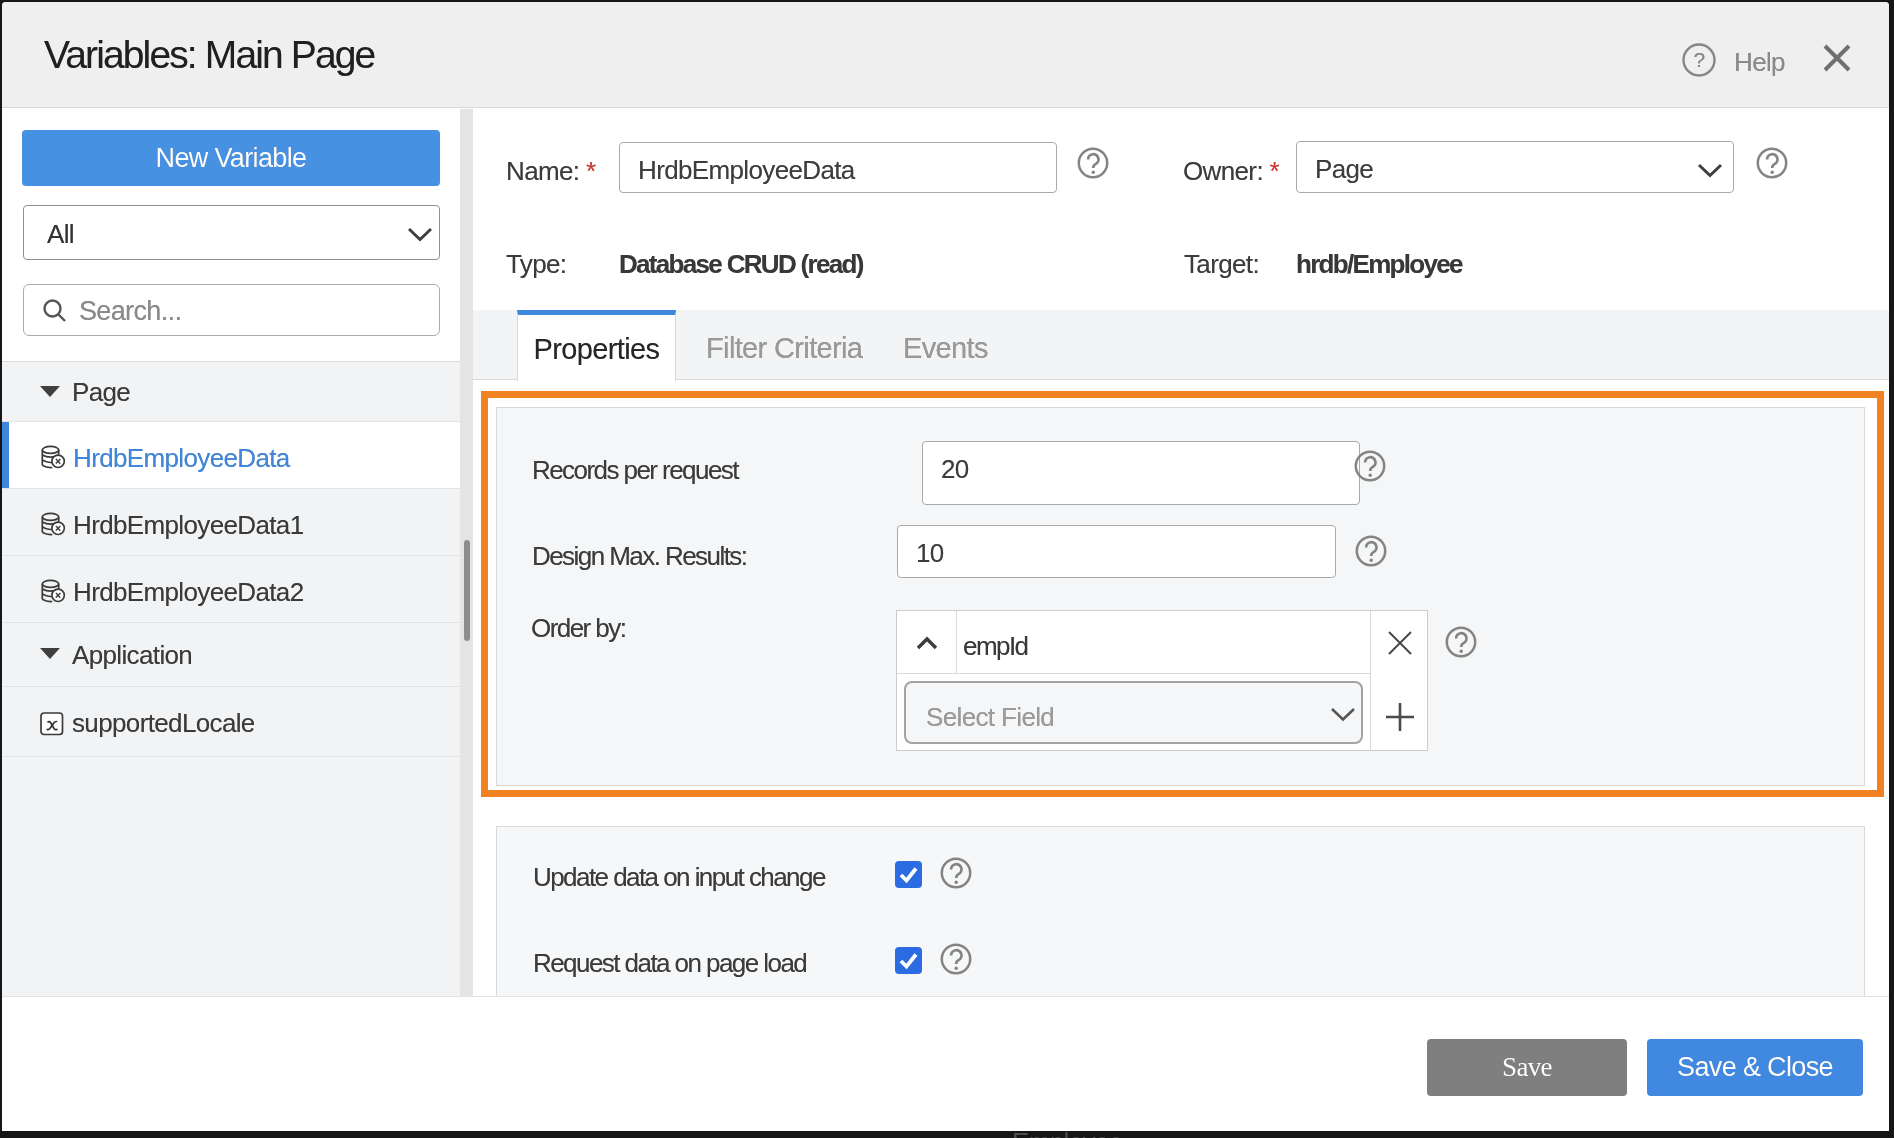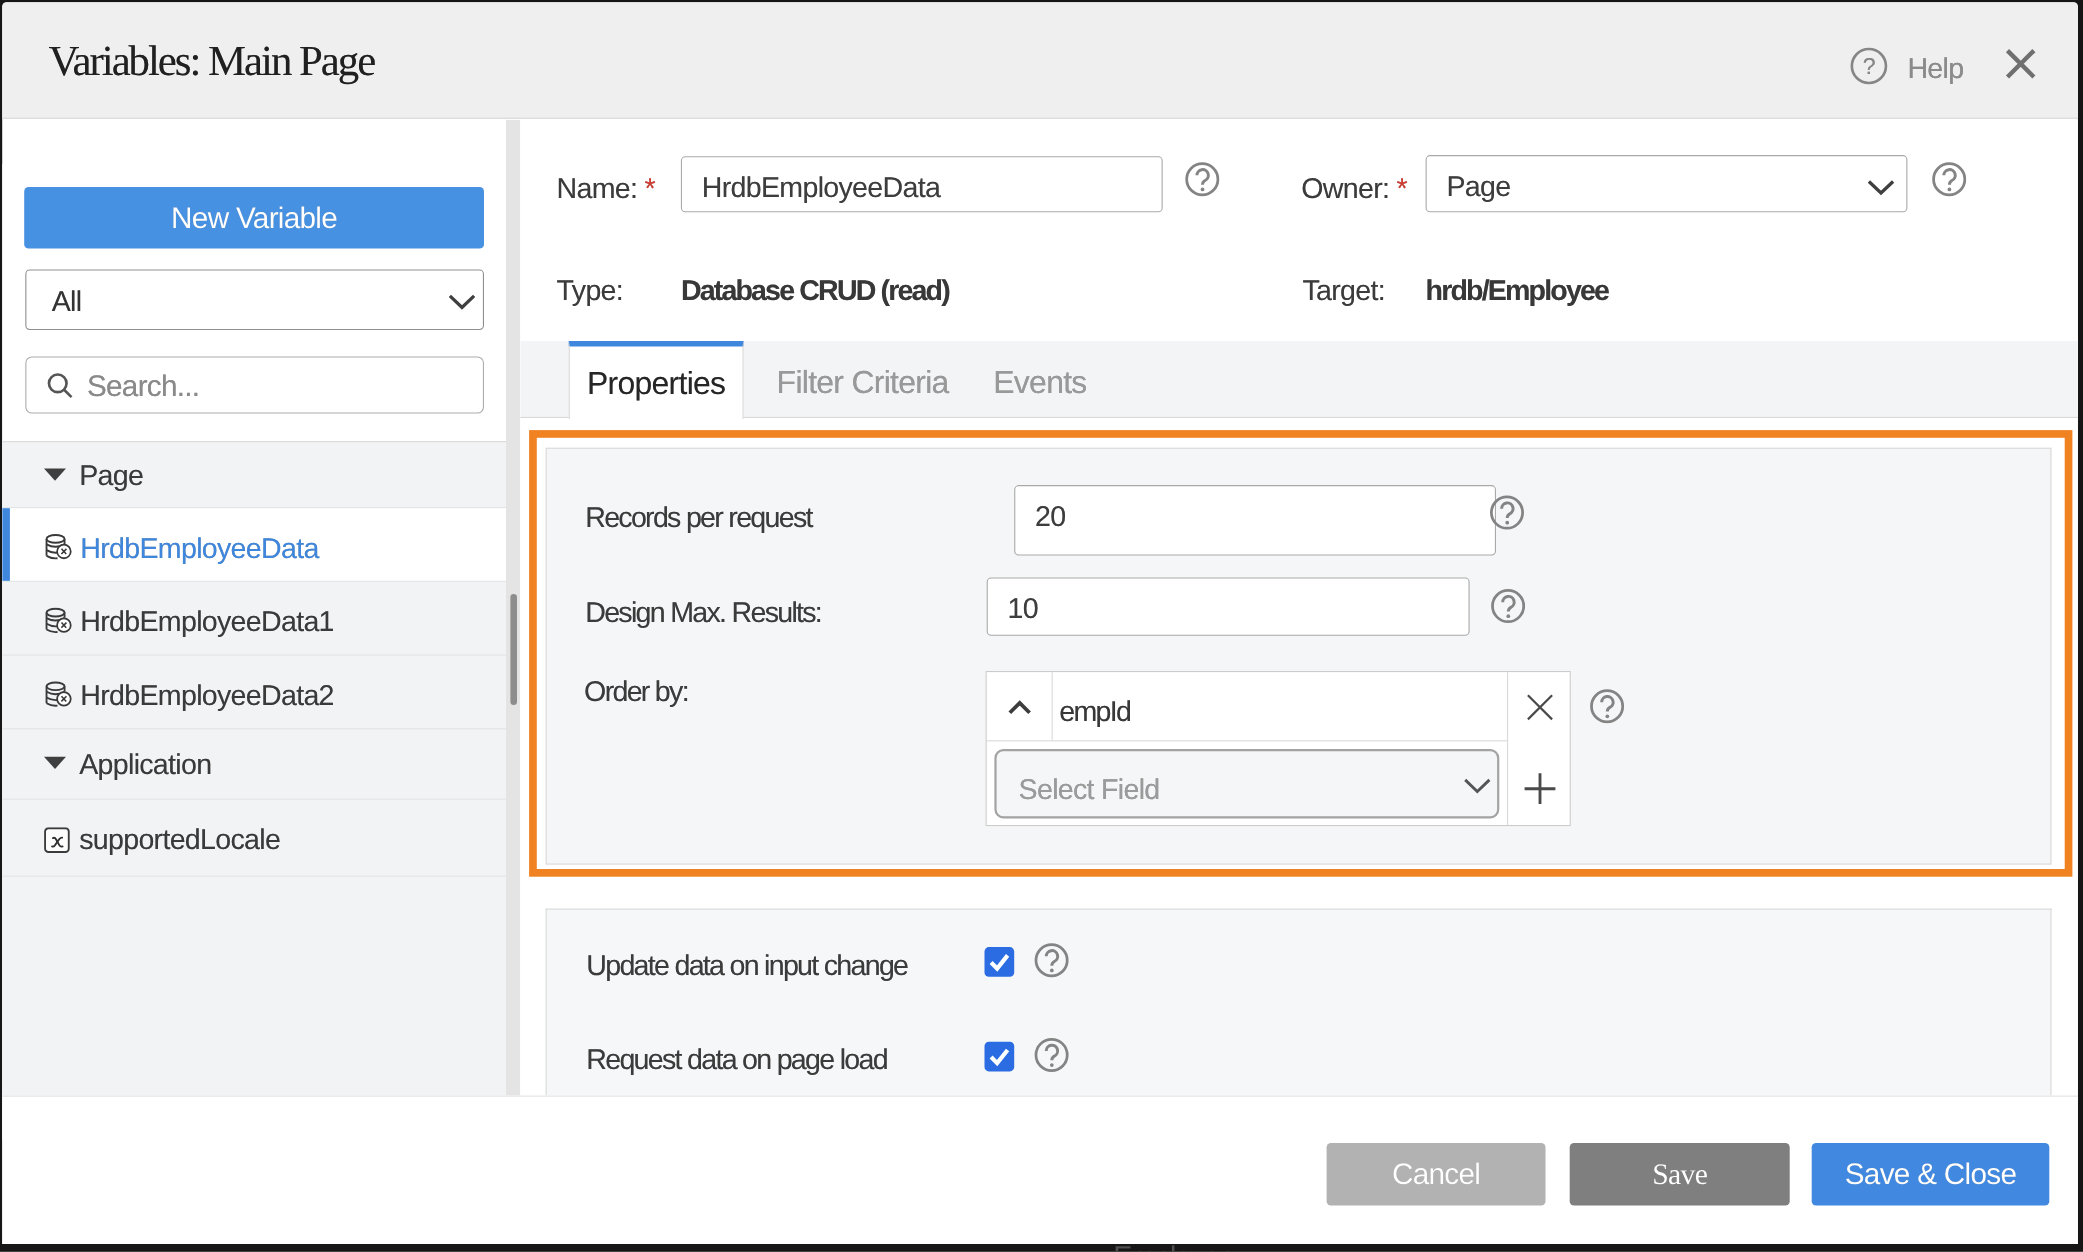--- a/index.html
+++ b/index.html
@@ -2,25 +2,25 @@
 <html><head>
 <meta charset="utf-8">
 <style>
 * { margin:0; padding:0; box-sizing:border-box; }
 html,body { width:1894px; height:1138px; overflow:hidden; }
 body { font-family:"Liberation Sans",sans-serif; background:#161616; position:relative; letter-spacing:-0.04em; -webkit-font-smoothing:antialiased; text-shadow:0 0 0.5px rgba(0,0,0,0.35); }
 .abs { position:absolute; }
 #dialog { position:absolute; left:2px; top:2px; width:1887px; height:1129px; background:#fff; border-radius:4px 4px 0 0; overflow:hidden; }
 
 #header { position:absolute; left:0; top:0; width:100%; height:106px; background:#efefef; border-bottom:1px solid #d8d8d8; }
-#title { position:absolute; left:42px; top:31px; font-size:39px; color:#202020; letter-spacing:-0.048em;font-family:Liberation Serif, serif; }
+#title { position:absolute; left:42px; top:31px; font-size:39px; color:#202020; letter-spacing:-0.048em; }
 .helpc { position:absolute; }
 #helptxt { position:absolute; left:1732px; top:45px; font-size:26px; color:#8b8b8b; }
 
-#sidebar { position:absolute; left:0; top:107px; width:520px; height:887px; background:#fff;margin-top:40px; }
+#sidebar { position:absolute; left:0; top:107px; width:520px; height:887px; background:#fff; }
 #newvar { position:absolute; left:20px; top:21px; width:418px; height:56px; background:#4791e2; border-radius:4px; color:#fff; font-size:27px; text-align:center; line-height:56px; }
 #allsel { position:absolute; left:21px; top:96px; width:417px; height:55px; border:1px solid #8f8f8f; border-radius:4px; background:#fff; }
 #allsel span { position:absolute; left:23px; top:13px; font-size:26px; color:#333; }
 #search { position:absolute; left:21px; top:175px; width:417px; height:52px; border:1px solid #acacac; border-radius:6px; background:#fff; }
 #search span { position:absolute; left:55px; top:11px; font-size:27px; color:#8a8a8a; }
 #list { position:absolute; left:0; top:252px; width:458px; height:635px; background:#f2f3f5; border-top:1px solid #dadada; }
 .row { position:absolute; left:0; width:458px; border-bottom:1px solid #e2e3e5; }
 .rowlab { position:absolute; font-size:26px; color:#3a3a3a; }
 .tri { position:absolute; width:0; height:0; border-left:10px solid transparent; border-right:10px solid transparent; border-top:11px solid #3f3f3f; }
 #selrow { background:#fff; }
@@ -233,17 +233,16 @@
       </svg>
     <div class="wlab" style="left:60px;top:839px">Request data on page load</div>
     <div class="cb" style="left:422px;top:838px"><svg width="27" height="27">
           <path d="M6 14 L11.5 19.5 L21 7.5" stroke="#fff" stroke-width="3.8" fill="none"></path>
         </svg></div>
     <svg class="helpc qm" style="left:467px;top:834px" width="32" height="32">
         <use href="#qm"></use>
       </svg>
   </div>
   <div id="footer">
-    <div class="btn" id="btncancel">Cancel</div>
     <div class="btn" id="btnsave">Save</div>
     <div class="btn" id="btnsc">Save &amp; Close</div>
   </div>
 </div>
 
 </body></html>

